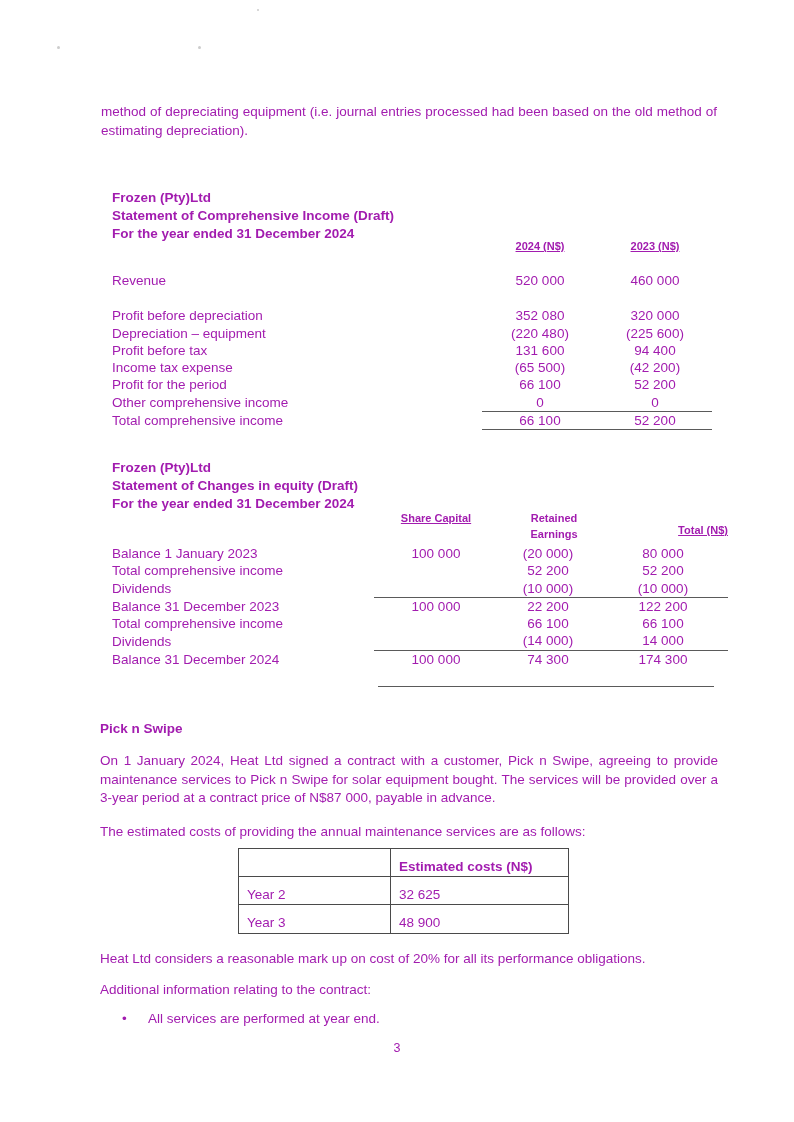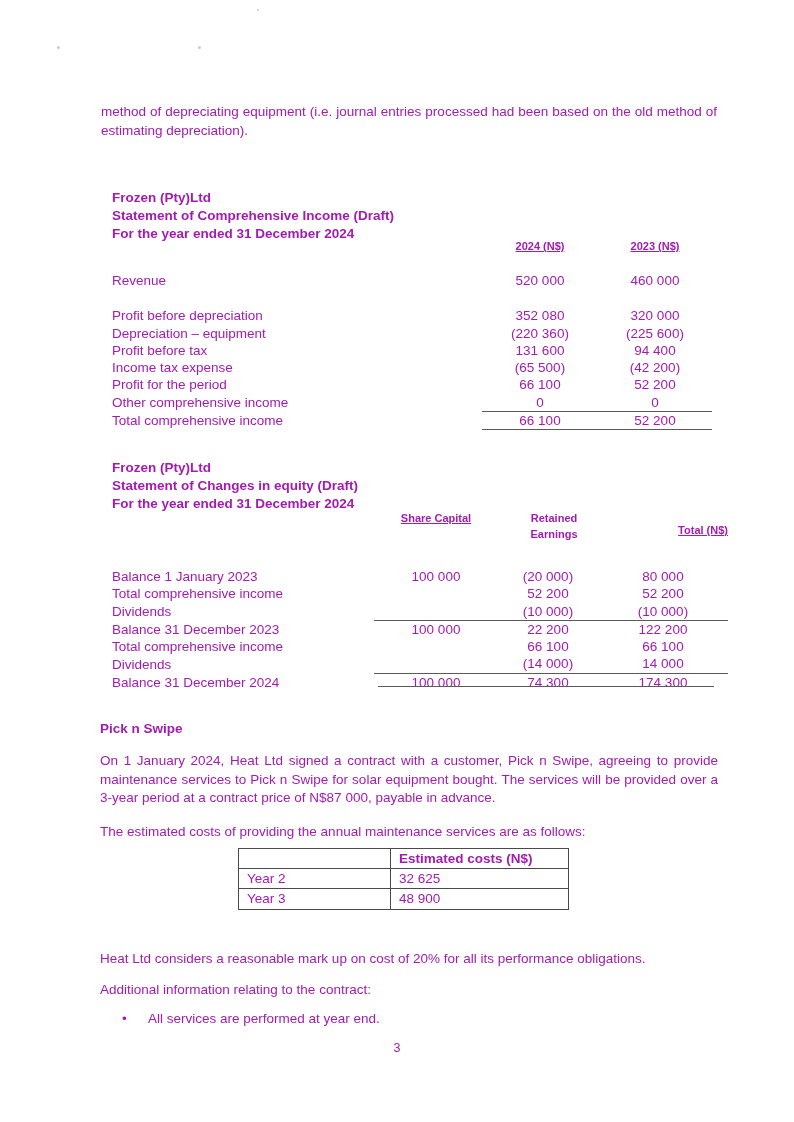--- a/index.html
+++ b/index.html
@@ -28,21 +28,21 @@
   .hbox{position:absolute;text-align:center;}
 
   
   table.costs{
     border-collapse:collapse;table-layout:fixed;font-size:13.5px;
     border:1.6px solid #3f3f3f;
   }
   table.costs td{
     border:1px solid #4a4a4a;
     height:19.2px;line-height:19.2px;
-    padding:0 0 0 8px;white-space:nowrap;vertical-align:middle;
+    padding:8px 0 0 8px;white-space:nowrap;vertical-align:middle;
   }
   .closing-line{border-bottom:1px solid #5a5a5a;height:0;}
   .bullet-row{display:flex;font-size:13.5px;line-height:18px;}
   .bullet-glyph{width:26px;}
   .speck{position:absolute;background:#9a9a9a;opacity:.5;border-radius:50%;}
   .pagenum{width:794px;text-align:center;font-size:12.5px;}
 </style>
 </head>
 <body>
 
@@ -82,21 +82,21 @@
             <td></td>
             <td></td>
           </tr>
       <tr>
         <td>Profit before depreciation</td>
         <td class="num">352 080</td>
         <td class="num">320 000</td>
       </tr>
       <tr>
         <td>Depreciation – equipment</td>
-        <td class="num"><span class="u">(220 360)</span></td>
+        <td class="num"><span class="u">(220 480)</span></td>
         <td class="num"><span class="u">(225 600)</span></td>
       </tr>
       <tr>
         <td>Profit before tax</td>
         <td class="num">131 600</td>
         <td class="num">94 400</td>
       </tr>
       <tr>
         <td>Income tax expense</td>
         <td class="num"><span class="u">(65 500)</span></td>
@@ -126,21 +126,21 @@
     <div class="stmt-heading">
       <div>Frozen (Pty)Ltd</div>
       <div>Statement of Changes in equity (Draft)</div>
       <div>For the year ended 31 December 2024</div>
     </div>
 
     <div class="hbox colhead" style="left:262px;top:51px;width:124px;">Share Capital</div>
     <div class="hbox colhead" style="left:386px;top:51px;width:100px;"><span style="display:inline-block;width:66px;margin-left:12px;">Retained Earnings</span></div>
     <div class="hbox colhead" style="left:486px;top:63px;width:130px;text-align:right;">Total (N$)</div>
 
-    <table class="fin abs" style="left:0;top:86px;width:616px;margin-top:23px;">
+    <table class="fin abs" style="left:0;top:86px;width:616px;">
       <colgroup>
           <col style="width:262px">
           <col style="width:124px">
           <col style="width:100px">
           <col style="width:130px">
         </colgroup>
       <tbody>
           <tr>
         <td>Balance 1 January 2023</td>
         <td class="num">100 000</td>

